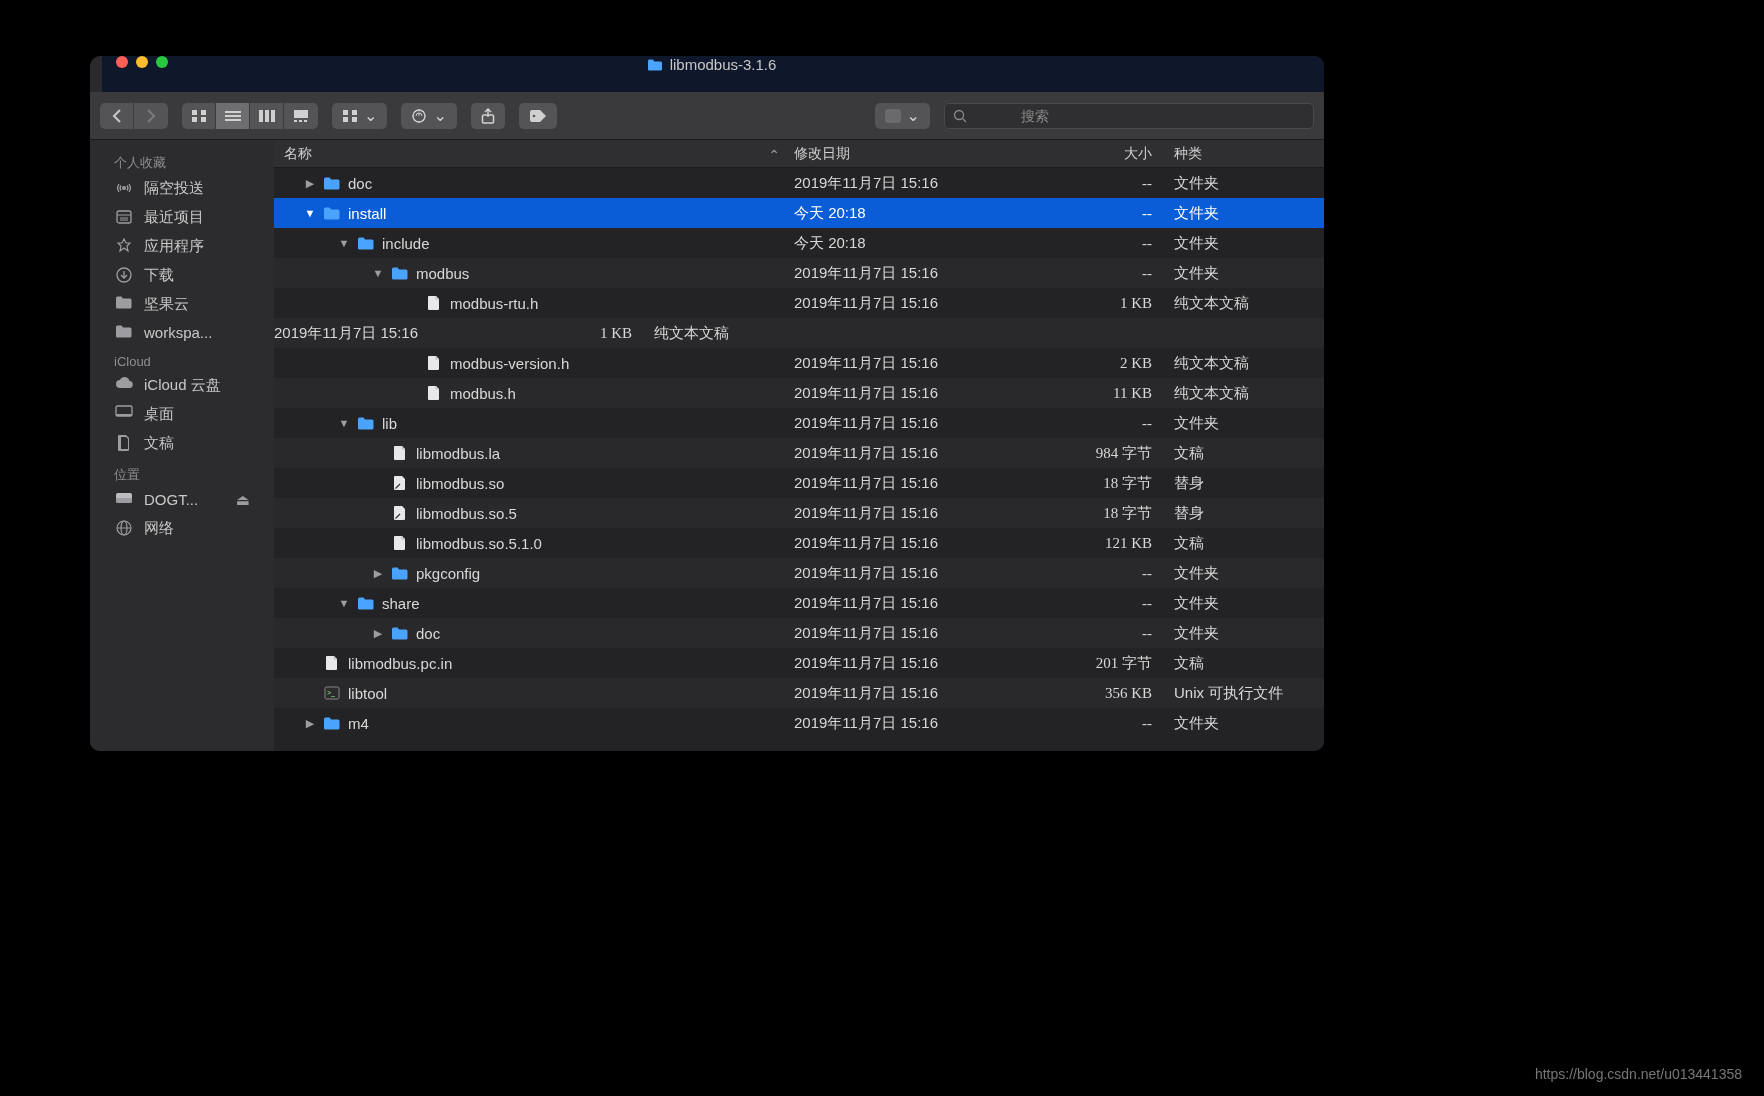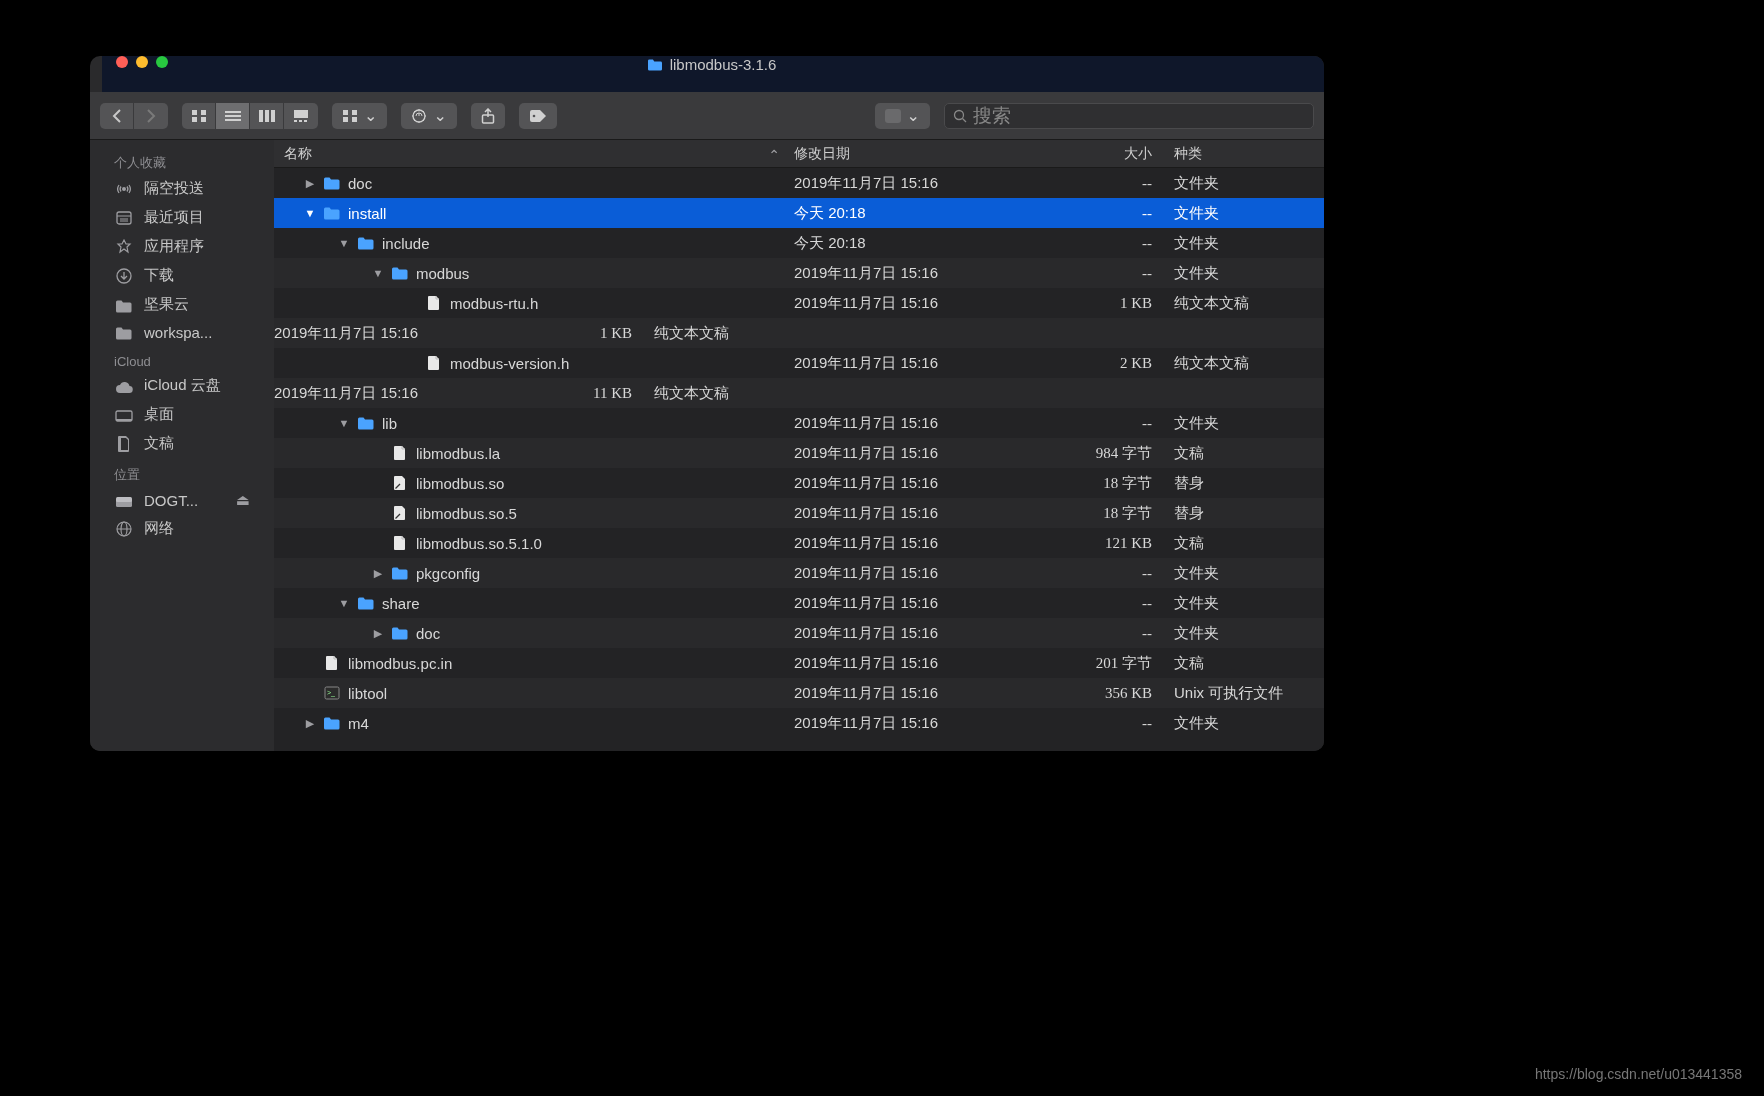--- a/index.html
+++ b/index.html
@@ -39,31 +39,31 @@
   .tb-btn { background: #545456; height: 26px; border-radius: 5px; display: flex; align-items: center; justify-content: center; padding: 0 10px; color: #d0d0d0; gap: 6px; }
 
   .spacer { flex: 1; }
 
   .search-field {
     display: flex; align-items: center; background: #2f2f31;
     border-radius: 5px; height: 26px; width: 370px; padding: 0 8px; gap: 6px;
     border: 1px solid #4a4a4c;
   }
   .search-field input {
-    background: transparent; border: none; outline: none; color: #ccc; font-size: 19px; flex: 1;
+    background: transparent; border: none; outline: none; color: #ccc; font-size: 14px; flex: 1; margin-left: 48px;
   }
   .search-field input::placeholder { color: #888; }
 
   .body { flex: 1; display: flex; overflow: hidden; }
   .sidebar {
     width: 184px; background: #2c2c2e; color: #c8c8c8; font-size: 15px;
     overflow-y: auto; padding: 6px 10px;
   }
   .sb-header { color: #8e8e92; font-size: 13px; padding: 8px 14px 2px; }
-  .sb-item { display: flex; align-items: flex-end; gap: 10px; padding: 5px 14px; }
+  .sb-item { display: flex; align-items: flex-start; gap: 10px; padding: 5px 14px; }
   .sb-item .ic { width: 20px; display: flex; justify-content: center; align-items: center; color: #9d9da1; }
   .sb-eject { margin-left: auto; color: #9d9da1; }
 
   .content { flex: 1; background: #232325; display: flex; flex-direction: column; overflow: hidden; }
   .header-row {
     display: flex; height: 28px; background: #2f2f31; color: #d0d0d0;
     font-size: 14px; align-items: center; border-bottom: 1px solid #1a1a1a;
   }
   .col-name { flex: 1; padding-left: 10px; display: flex; align-items: flex-end; gap: 0; }
   .col-date { width: 240px; }
@@ -428,20 +428,31 @@
                   <path d="M9 1v3h3" fill="none" stroke="#bbb"></path>
                 </svg>
               </span>
               <span>modbus-version.h</span>
             </div>
             <div class="col-date">2019年11月7日 15:16</div>
             <div class="col-size">2 KB</div>
             <div class="col-kind">纯文本文稿</div>
           </div>
           <div class="row alt">
+            <div class="col-name">
+              <span class="indent-3"></span>
+              <span class="disclosure"></span>
+              <span class="icon">
+                <svg width="14" height="16" viewBox="0 0 14 16">
+                  <path d="M2 1h7l3 3v10a1 1 0 0 1-1 1H2a1 1 0 0 1-1-1V2a1 1 0 0 1 1-1z" fill="#e8e8e8"></path>
+                  <path d="M9 1v3h3" fill="none" stroke="#bbb"></path>
+                </svg>
+              </span>
+              <span>modbus.h</span>
+            </div>
             <div class="col-date">2019年11月7日 15:16</div>
             <div class="col-size">11 KB</div>
             <div class="col-kind">纯文本文稿</div>
           </div>
           <div class="row">
             <div class="col-name">
               <span class="indent-1"></span>
               <span class="disclosure">▼</span>
               <span class="icon">
                 <svg width="18" height="14" viewBox="0 0 18 14">

